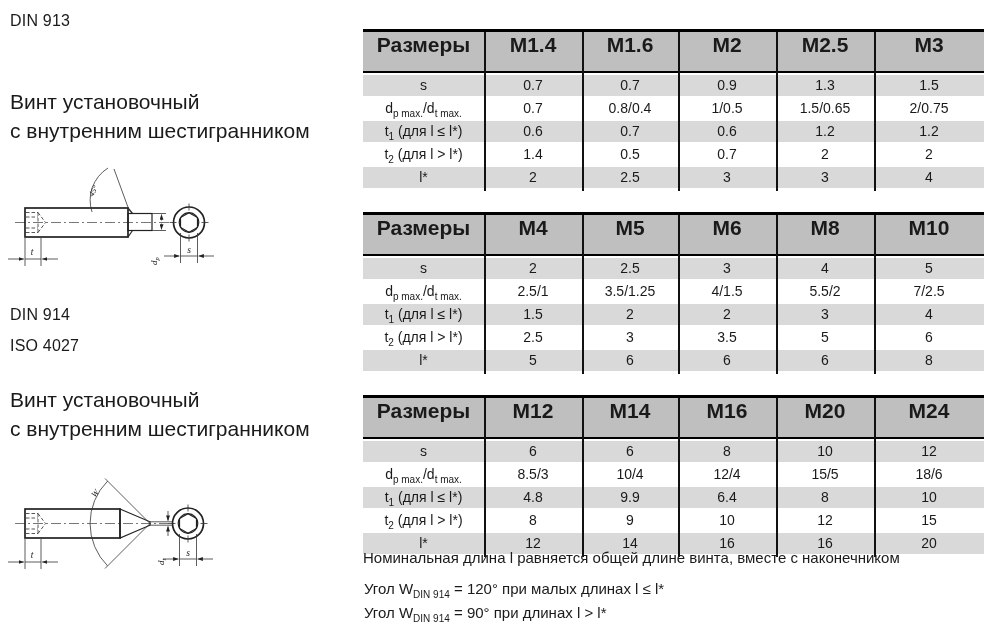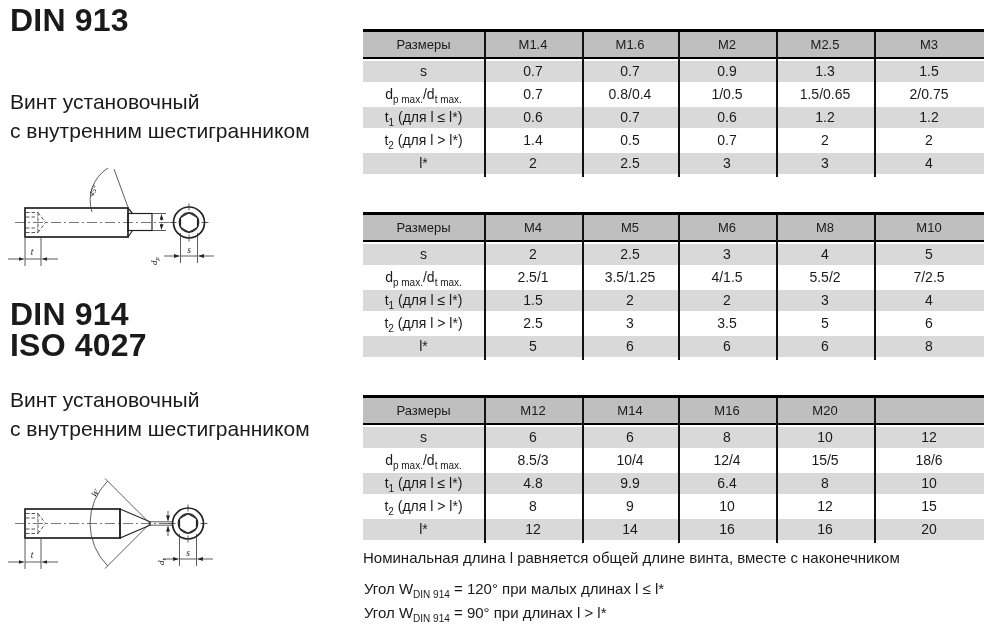--- a/index.html
+++ b/index.html
@@ -2,29 +2,29 @@
 <html><head>
 <meta charset="utf-8">
 <style>
   html,body{margin:0;padding:0;}
   body{
     width:984px;height:628px;position:relative;background:#ffffff;
     font-family:"Liberation Sans",sans-serif;color:#1a1a1a;overflow:hidden;
   }
   .abs{position:absolute;}
   
-  .std-block{font-weight:bold;font-size:32px;line-height:31px;letter-spacing:.2px;}
+  .std-block{font-weight:normal;font-size:16px;line-height:31px;letter-spacing:.2px;}
   .desc-block{font-size:21px;line-height:29px;}
   
   .dim-table{position:absolute;left:363px;width:621px;}
   .t-row{display:grid;grid-template-columns:121px 98px 96px 98px 98px 1fr;margin-top:2px;}
   .t-row > div{height:21px;line-height:21px;text-align:center;font-size:14px;}
   .t-row.alt{background:#d9d9d9;}
   .t-head{margin-top:0;background:#bfbfbf;border-top:3px solid #000;border-bottom:2px solid #000;}
-  .t-head > div{height:25px;line-height:25px;font-weight:normal;font-size:13px;}
+  .t-head > div{height:39px;line-height:25px;font-weight:bold;font-size:21px;}
   .t-row sub{font-size:10px;text-align:right;}
   .vline{position:absolute;top:3px;bottom:-3px;width:1.5px;background:#111;}
   
   .note{position:absolute;font-size:15px;}
   .note sub{font-size:10px;}
   
   svg text{font-family:"Liberation Serif",serif;fill:#222;}
   .thin{stroke:#333;stroke-width:.8;fill:none;}
   .med{stroke:#222;stroke-width:1.2;fill:none;}
   .thick{stroke:#222;stroke-width:1.7;fill:none;}
@@ -288,20 +288,21 @@
     <div class="vline" style="left: 413px;"></div>
     <div class="vline" style="left: 511px;"></div>
   </div>
 <div class="dim-table" style="top:395px;">
     <div class="t-row t-head">
       <div>Размеры</div>
       <div>M12</div>
       <div>M14</div>
       <div>M16</div>
       <div>M20</div>
+      <div>M24</div>
     </div>
     <div class="t-row alt">
       <div><span>s</span></div>
       <div>6</div>
       <div>6</div>
       <div>8</div>
       <div>10</div>
       <div>12</div>
     </div>
     <div class="t-row">

